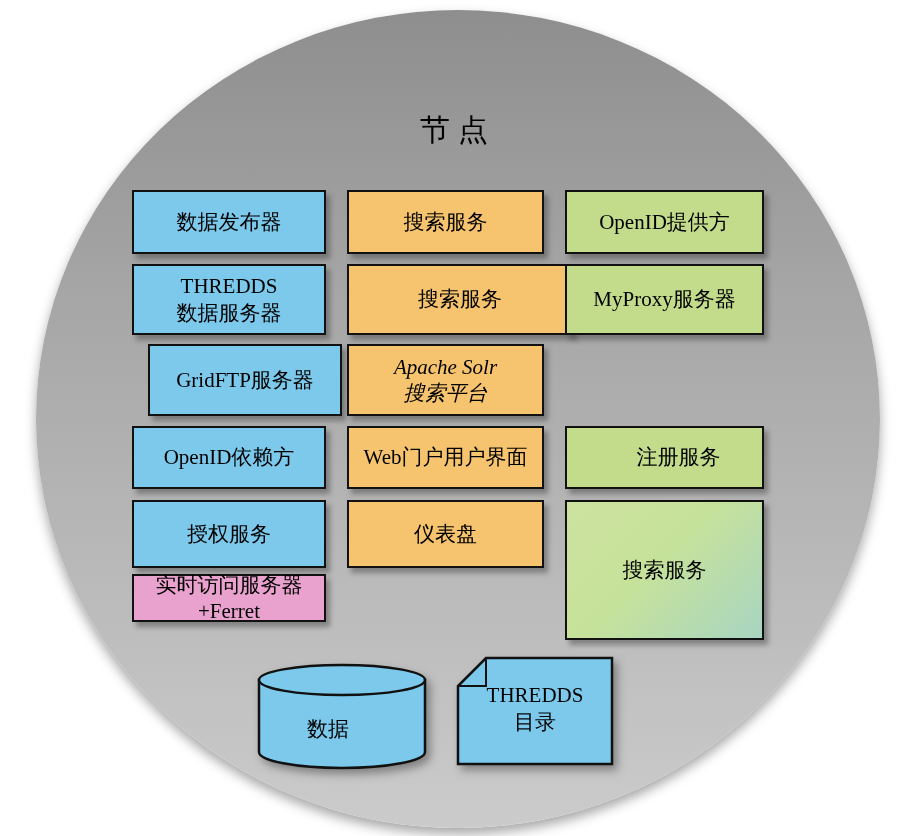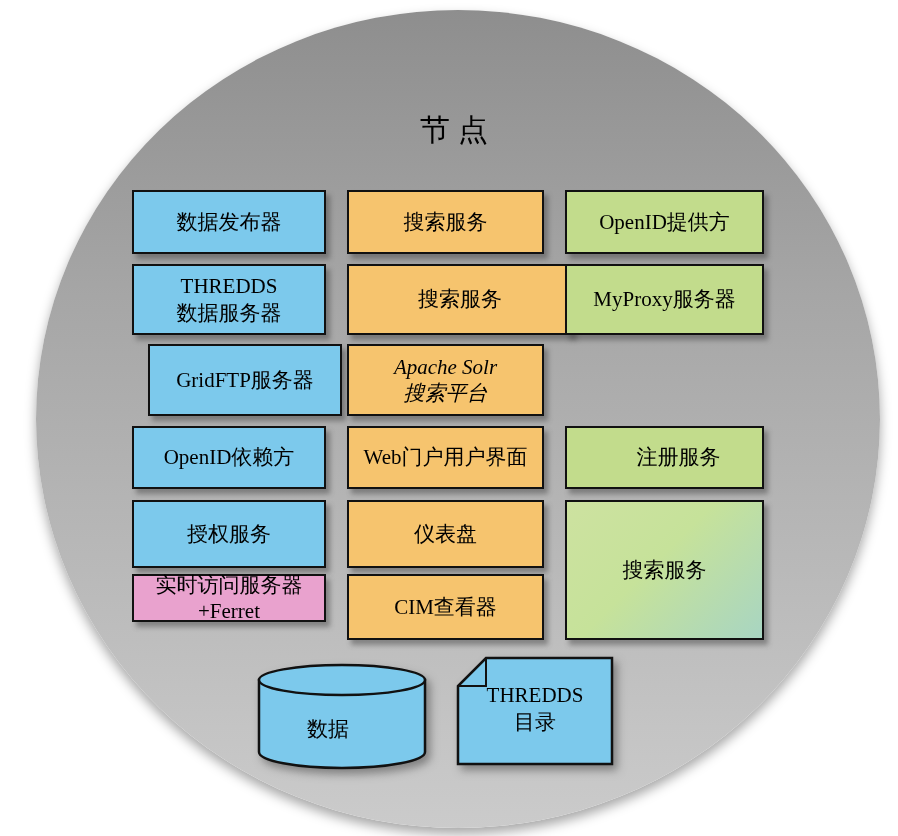--- a/index.html
+++ b/index.html
@@ -110,23 +110,20 @@
   <div class="box orange" style="left:347px; top:344px; width:197px; height:72px;font-style:italic;">
     <span>Apache Solr
 搜索平台</span>
   </div>
   <div class="box orange" style="left:347px; top:426px; width:197px; height:63px;">
     <span>Web门户用户界面</span>
   </div>
   <div class="box orange" style="left:347px; top:500px; width:197px; height:68px;">
     <span>仪表盘</span>
   </div>
-  <div class="box orange" style="left:347px; top:574px; width:197px; height:66px;">
-    <span>CIM查看器</span>
-  </div>
 
   <div class="box green" style="left:565px; top:190px; width:199px; height:64px;">
     <span>OpenID提供方</span>
   </div>
   <div class="box green" style="left:565px; top:264px; width:199px; height:71px;">
     <span>MyProxy服务器</span>
   </div>
   <div class="box green" style="left:565px; top:426px; width:199px; height:63px;padding-left:28px;">
     <span>注册服务</span>
   </div>

